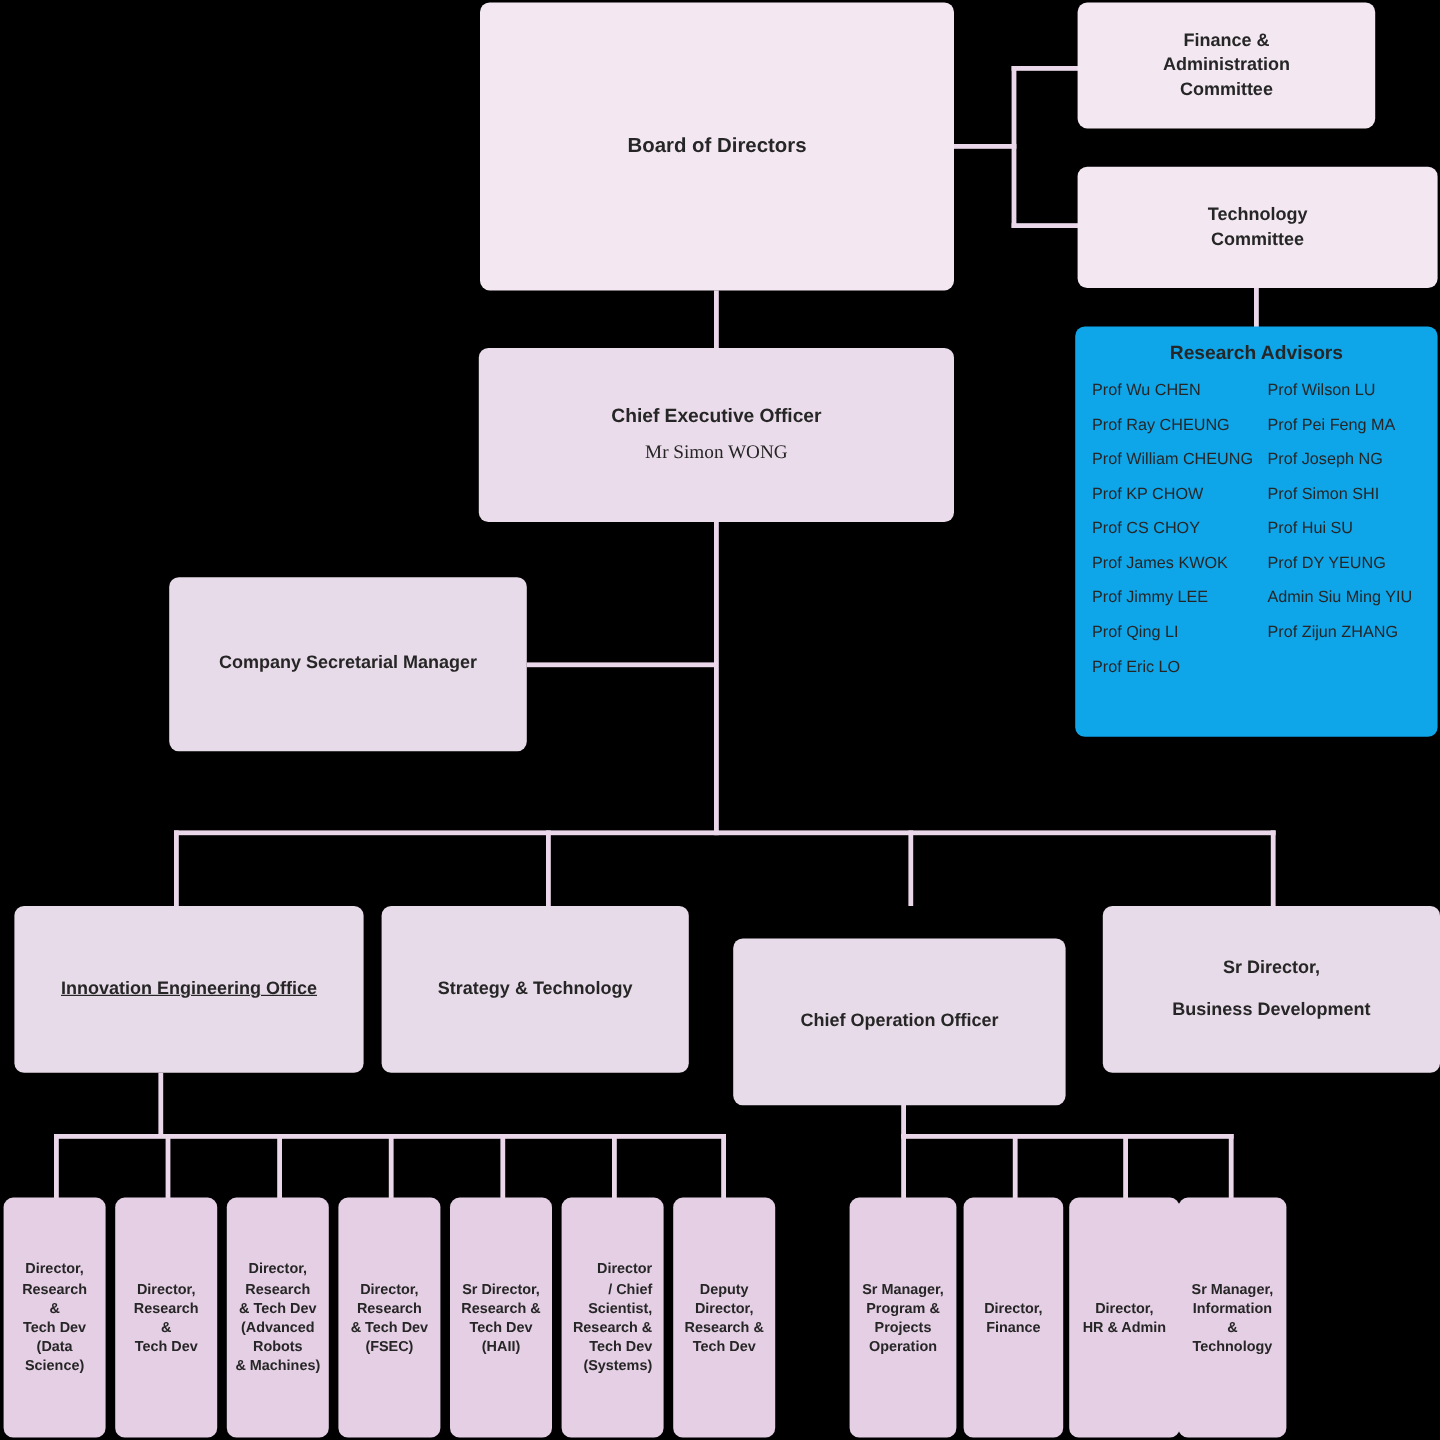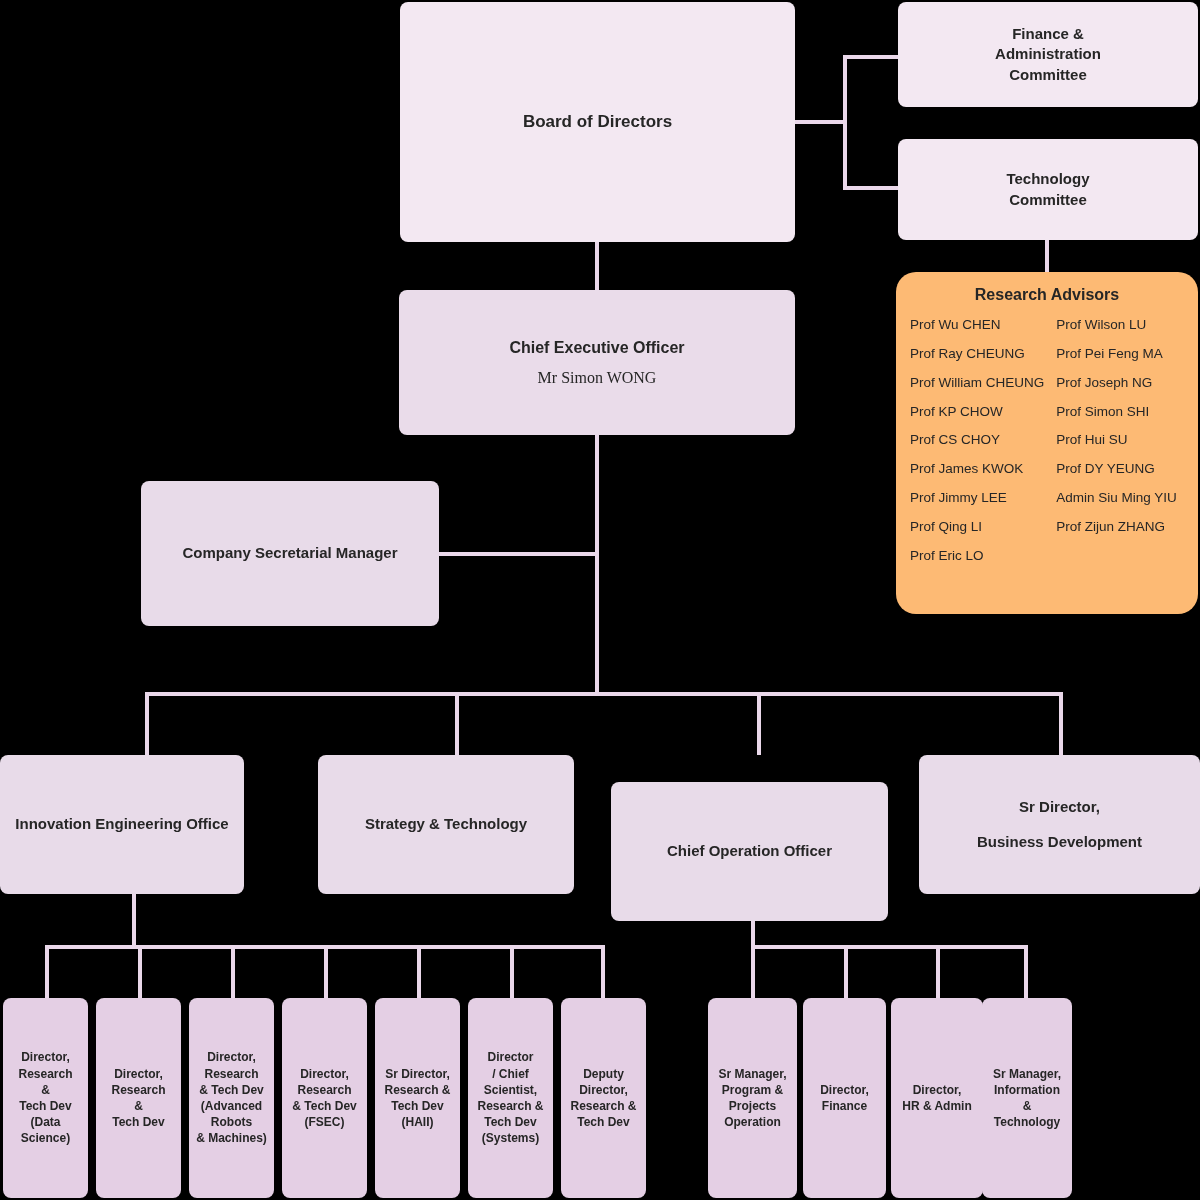--- a/index.html
+++ b/index.html
@@ -53,22 +53,22 @@
   
   .f17 { font-size: 17px; }
   .f16 { font-size: 16px; }
   .f15 { font-size: 15px; }
   .f12 { font-size: 12px; }
 
   
   #advisors {
     position: absolute;
     box-sizing: border-box;
-    background: #fdba74;
-    border-radius: 20px;
+    background: #0ea5e9;
+    border-radius: 8px;
     padding: 14px 14px 10px 14px;
     color: #262626;
   }
   #advisors .adv-title {
     font-size: 16px;
     font-weight: bold;
     text-align: center;
     margin-bottom: 14px;
   }
   #advisors .adv-cols {
@@ -127,21 +127,21 @@
   <div class="line" style="left:751px; top:945px; width:277px; height:4px;"></div>
   <div class="line" style="left:751px; top:945px; width:4px; height:55px;"></div>
   <div class="line" style="left:844px; top:945px; width:4px; height:55px;"></div>
   <div class="line" style="left:936px; top:945px; width:4px; height:55px;"></div>
   <div class="line" style="left:1024px; top:945px; width:4px; height:55px;"></div>
 
   <div class="node tier1" style="left:400px; top:2px; width:395px; height:240px;">
     <span class="title f17">Board of Directors</span>
   </div>
 
-  <div class="node tier1" style="left:898px; top:2px; width:300px; height:105px;">
+  <div class="node tier1" style="left:898px; top:2px; width:248px; height:105px;">
     <span class="title f15 twoline">Finance &amp;</span>
     <span class="title f15 twoline">Administration</span>
     <span class="title f15 twoline">Committee</span>
   </div>
 
   <div class="node tier1" style="left:898px; top:139px; width:300px; height:101px;">
     <span class="title f15 twoline">Technology</span>
     <span class="title f15 twoline">Committee</span>
   </div>
 
@@ -174,21 +174,21 @@
 
   <div class="node tier2" style="left:399px; top:290px; width:396px; height:145px;">
     <span class="title f16">Chief Executive Officer</span>
     <span class="sub f16" style="margin-top:8px;">Mr Simon WONG</span>
   </div>
 
   <div class="node tier3" style="left:141px; top:481px; width:298px; height:145px;text-align:center;">
     <span class="title f15">Company Secretarial Manager</span>
   </div>
 
-  <div class="node tier3" style="left:0px; top:755px; width:244px; height:139px;">
+  <div class="node tier3" style="left:12px; top:755px; width:291px; height:139px;text-decoration:underline;">
     <span class="title f15">Innovation Engineering Office</span>
   </div>
 
   <div class="node tier3" style="left:318px; top:755px; width:256px; height:139px;">
     <span class="title f15">Strategy &amp; Technology</span>
   </div>
 
   <div class="node tier3" style="left:611px; top:782px; width:277px; height:139px;">
     <span class="title f15">Chief Operation Officer</span>
   </div>
@@ -226,21 +226,21 @@
 &amp; Tech Dev
 (FSEC)</span>
   </div>
   <div class="node tier4" style="left:375px; top:998px; width:85px; height:200px;">
     <span class="title f12" style="white-space:pre-line;">Sr Director,
 Research &amp;
 Tech Dev
 (HAII)</span>
   </div>
   <div class="node tier4" style="left:468px; top:998px; width:85px; height:200px;">
-    <span class="title f12" style="white-space:pre-line;">Director
+    <span class="title f12" style="white-space:pre-line;text-align:right;">Director
 / Chief
 Scientist,
 Research &amp;
 Tech Dev
 (Systems)</span>
   </div>
   <div class="node tier4" style="left:561px; top:998px; width:85px; height:200px;">
     <span class="title f12" style="white-space:pre-line;">Deputy
 Director,
 Research &amp;

